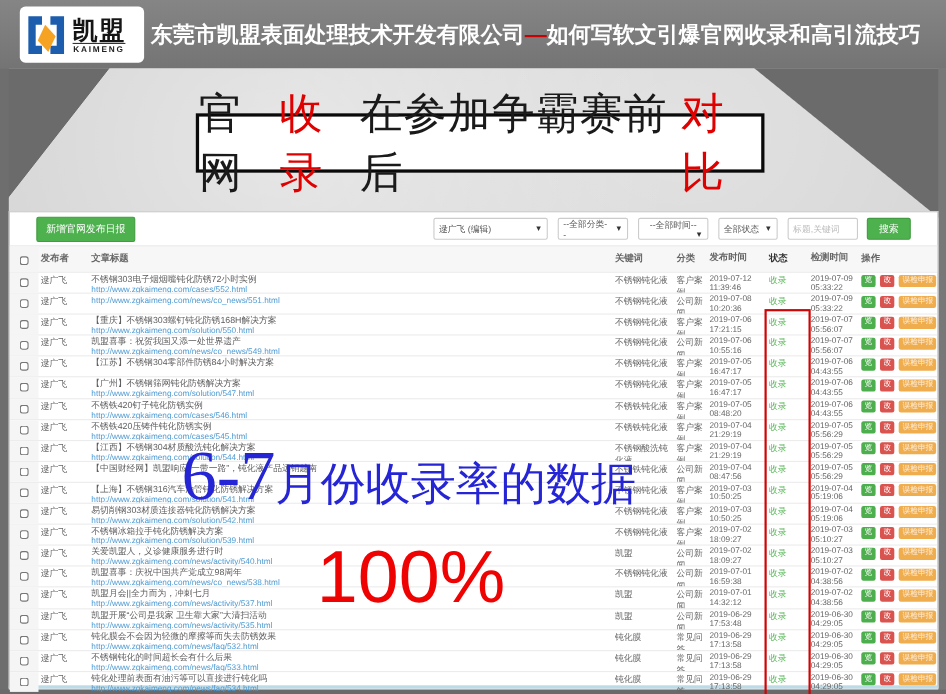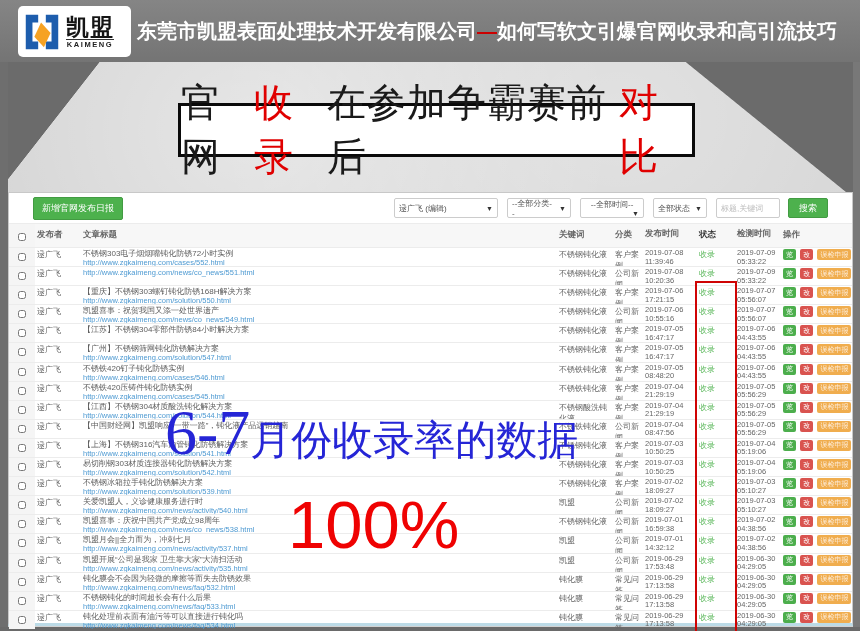--- a/index.html
+++ b/index.html
@@ -164,21 +164,21 @@
       <div class="tbody" id="tbody">
   <div class="tr">
     <div class="td c-chk"><input type="checkbox" style=""></div>
     <div class="td c-pub">逯广飞</div>
     <div class="td c-title">
       <div class="t1">不锈钢303电子烟烟嘴钝化防锈72小时实例</div>
       <a class="t2" href="#">http://www.zgkaimeng.com/cases/552.html</a>
     </div>
     <div class="td c-kw">不锈钢钝化液</div>
     <div class="td c-cat">客户案例</div>
-    <div class="td c-time">2019-07-08 11:39:46</div>
+    <div class="td c-time">2019-07-12 11:39:46</div>
     <div class="td c-status">收录</div>
     <div class="td c-time2">2019-07-09 05:33:22</div>
     <div class="td c-ops">
       <span class="op g">览</span>
       <span class="op r">改</span>
       <span class="op o">误检申报</span>
     </div>
   </div>
 
   <div class="tr">

